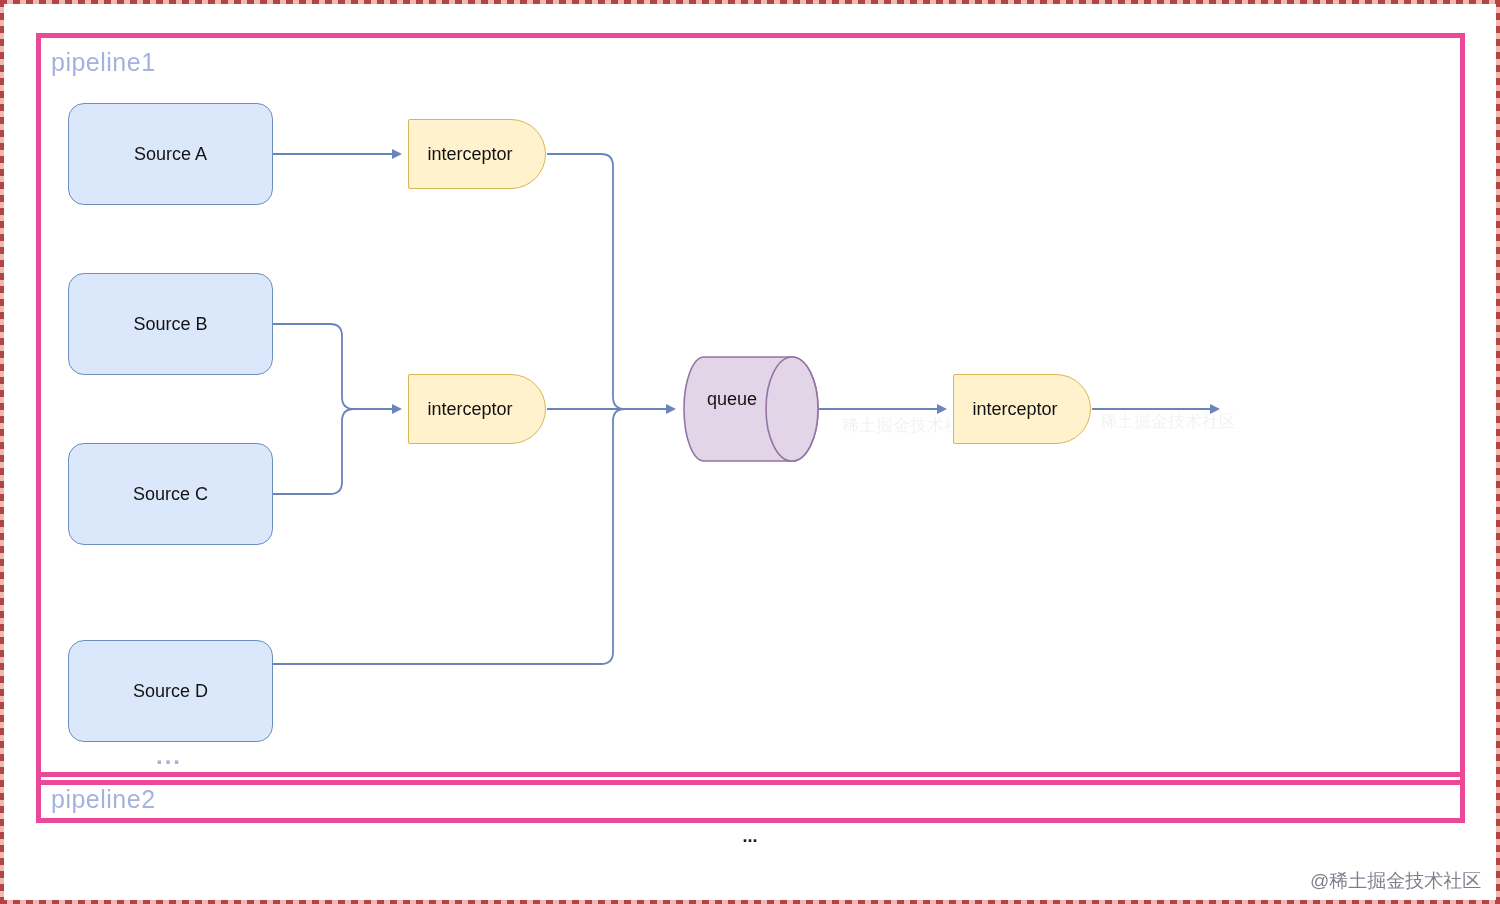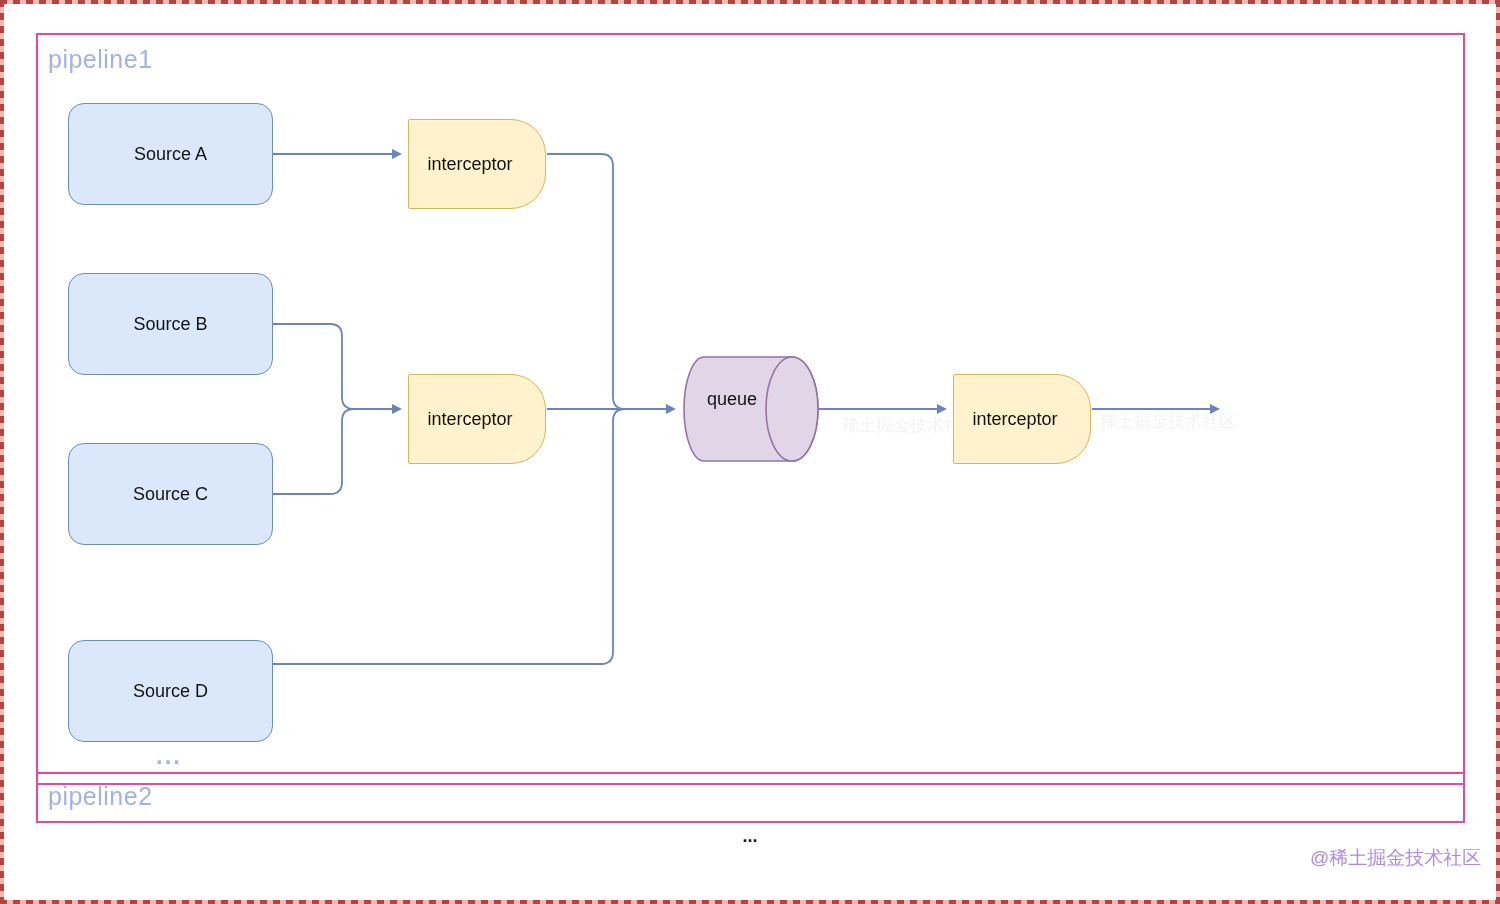--- a/index.html
+++ b/index.html
@@ -9,38 +9,38 @@
 
   
   .edge { position:absolute; z-index:30; }
   .edge.h { left:0; right:0; height:4px;
             background:repeating-linear-gradient(90deg,#b24444 0 7px,#f2b9b4 7px 13px); }
   .edge.v { top:0; bottom:0; width:4px;
             background:repeating-linear-gradient(180deg,#b24444 0 7px,#f2b9b4 7px 13px); }
   .edge.t { top:0; } .edge.b { bottom:0; } .edge.l { left:0; } .edge.r { right:0; }
 
   
-  .pipeline { position:absolute; border:2px solid #ec4899; background:transparent; z-index:1; }
+  .pipeline { position:absolute; border:5px solid #ec4899; background:transparent; z-index:1; }
   #pipeline1 { left:36px; top:33px;  width:1429px; height:752px; }
   #pipeline2 { left:36px; top:772px; width:1429px; height:51px; }
   .pipeline-label { position:absolute; left:10px; top:10px; font-size:25px;
                     color:#a3b2df; letter-spacing:0.5px; }
   #pipeline2 .pipeline-label { top:8px; }
 
   
   #wires { position:absolute; left:0; top:0; z-index:2; }
 
   
   .node { position:absolute; display:flex; align-items:center; justify-content:center;
           font-size:18px; color:#121212; z-index:3; }
   .src  { left:68px; width:205px; height:102px; background:#dbe8fc;
           border:1.5px solid #6c8ebf; border-radius:16px;text-align:center; }
   #srcA { top:103px; } #srcB { top:273px; } #srcC { top:443px; } #srcD { top:613px;margin-top:27px; }
 
-  .intc { width:138px; height:90px; background:#fff2cc; border:1.5px solid #d6b656;
+  .intc { width:138px; height:70px; background:#fff2cc; border:1.5px solid #d6b656;
           border-radius:2px 35px 35px 2px; padding-right:14px; }
   #intc1 { left:408px; top:119px; }
   #intc2 { left:408px; top:374px; }
   #intc3 { left:953px; top:374px; }
 
   #queueLabel { left:682px; top:356px; width:100px; height:86px; background:transparent; }
 
   #sink { left:1226px; top:358px; width:204px; height:102px; background:#d5e8d4;
           border:1.5px solid #82b366; border-radius:16px; }
 
@@ -48,22 +48,22 @@
   #moreSources { position:absolute; left:156px; top:742px; font-size:24px; font-weight:bold;
                  color:#a8b0dc; letter-spacing:2px; z-index:3; }
   #p2dots { position:absolute; left:0; width:100%; top:826px; text-align:center;
             font-size:18px; font-weight:bold; color:#1a1a1a; z-index:3; }
 
   
   .ghost { position:absolute; font-size:17px; color:#000; opacity:0.05; z-index:0;
            white-space:nowrap; }
   #ghost1 { left:842px;  top:414px; }
   #ghost2 { left:1100px; top:410px; }
-  #watermark { position:absolute; left:1310px; top:845px; font-size:19px;
-               color:#6d28d9; opacity:0.55; z-index:31; white-space:nowrap; }
+  #watermark { position:absolute; left:1310px; top:868px; font-size:19px;
+               color:#0f172a; opacity:0.55; z-index:31; white-space:nowrap; }
 </style>
 </head>
 <body>
 
 <div id="stage">
 
   <div class="edge h t"></div>
   <div class="edge h b"></div>
   <div class="edge v l"></div>
   <div class="edge v r"></div>

